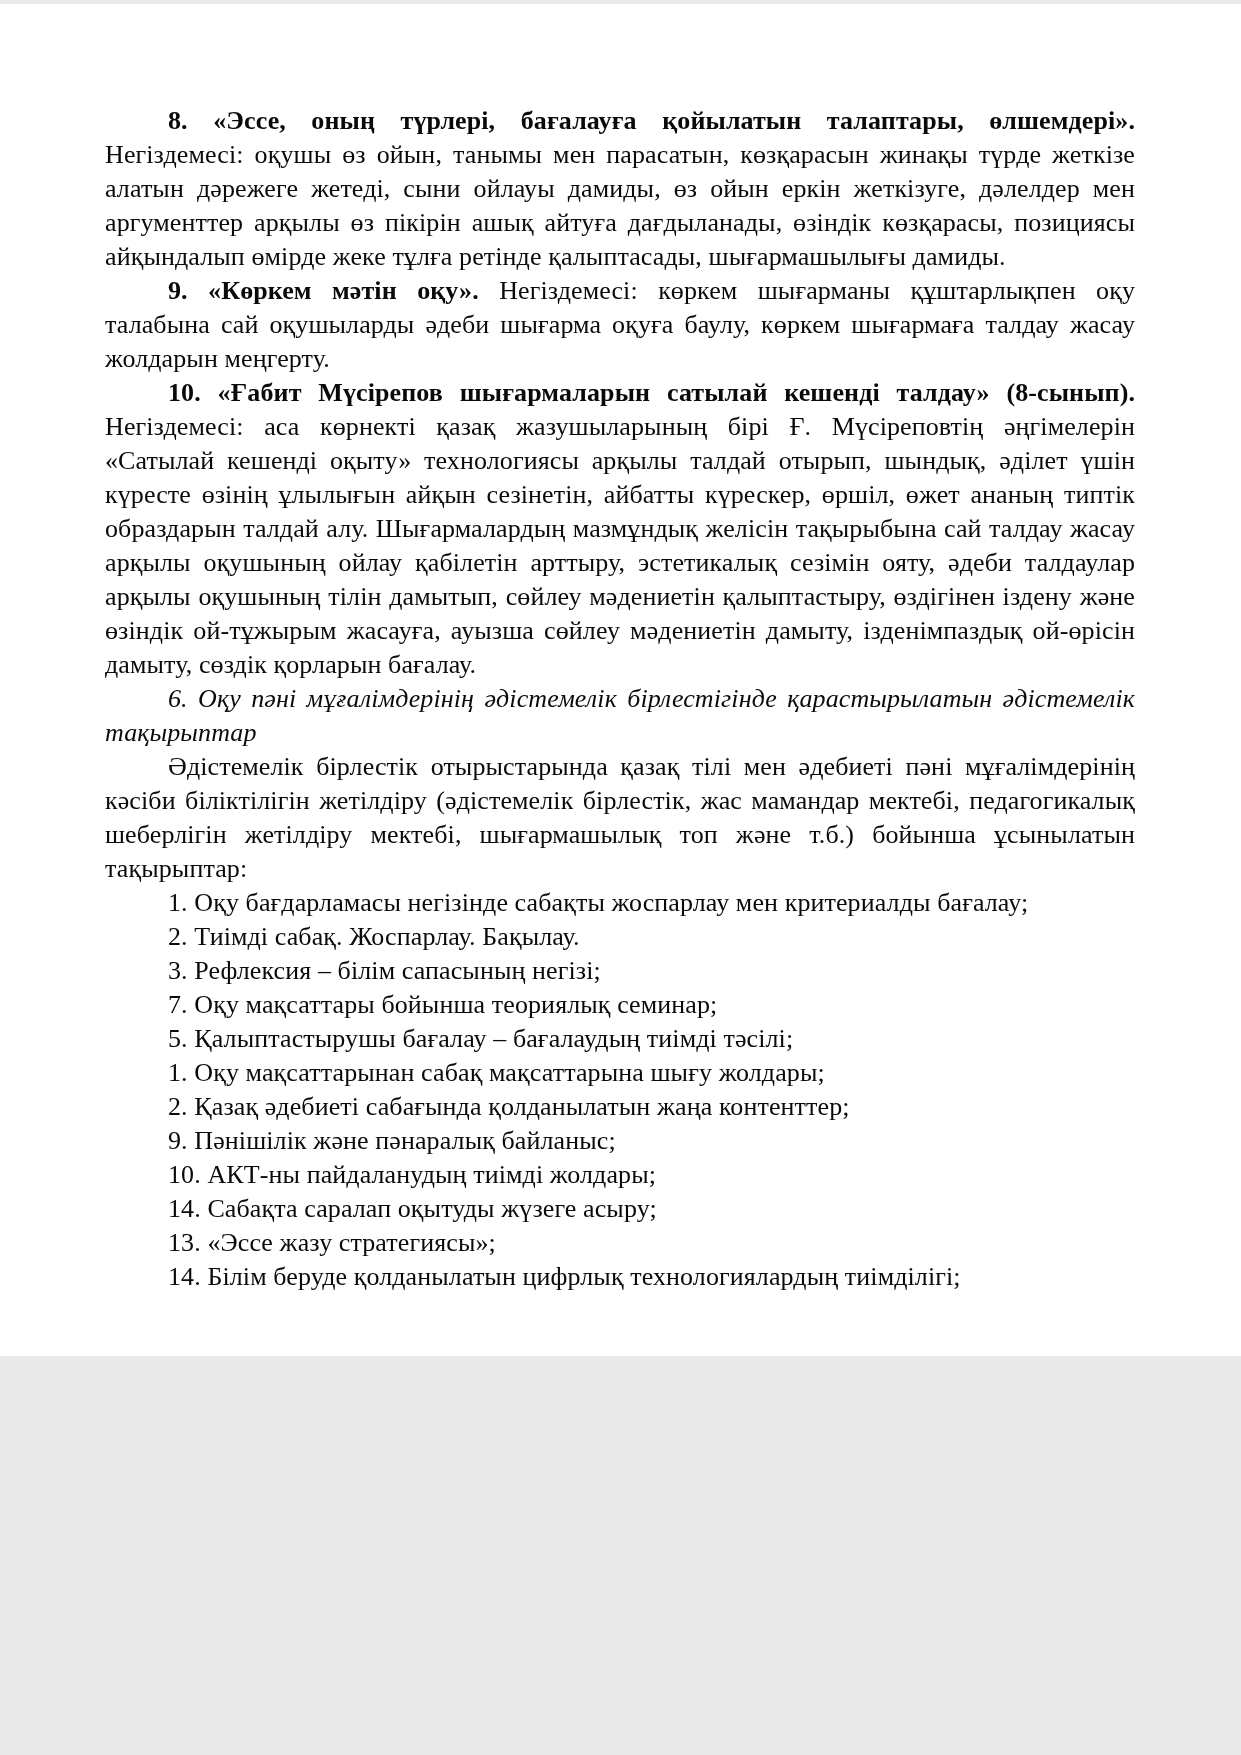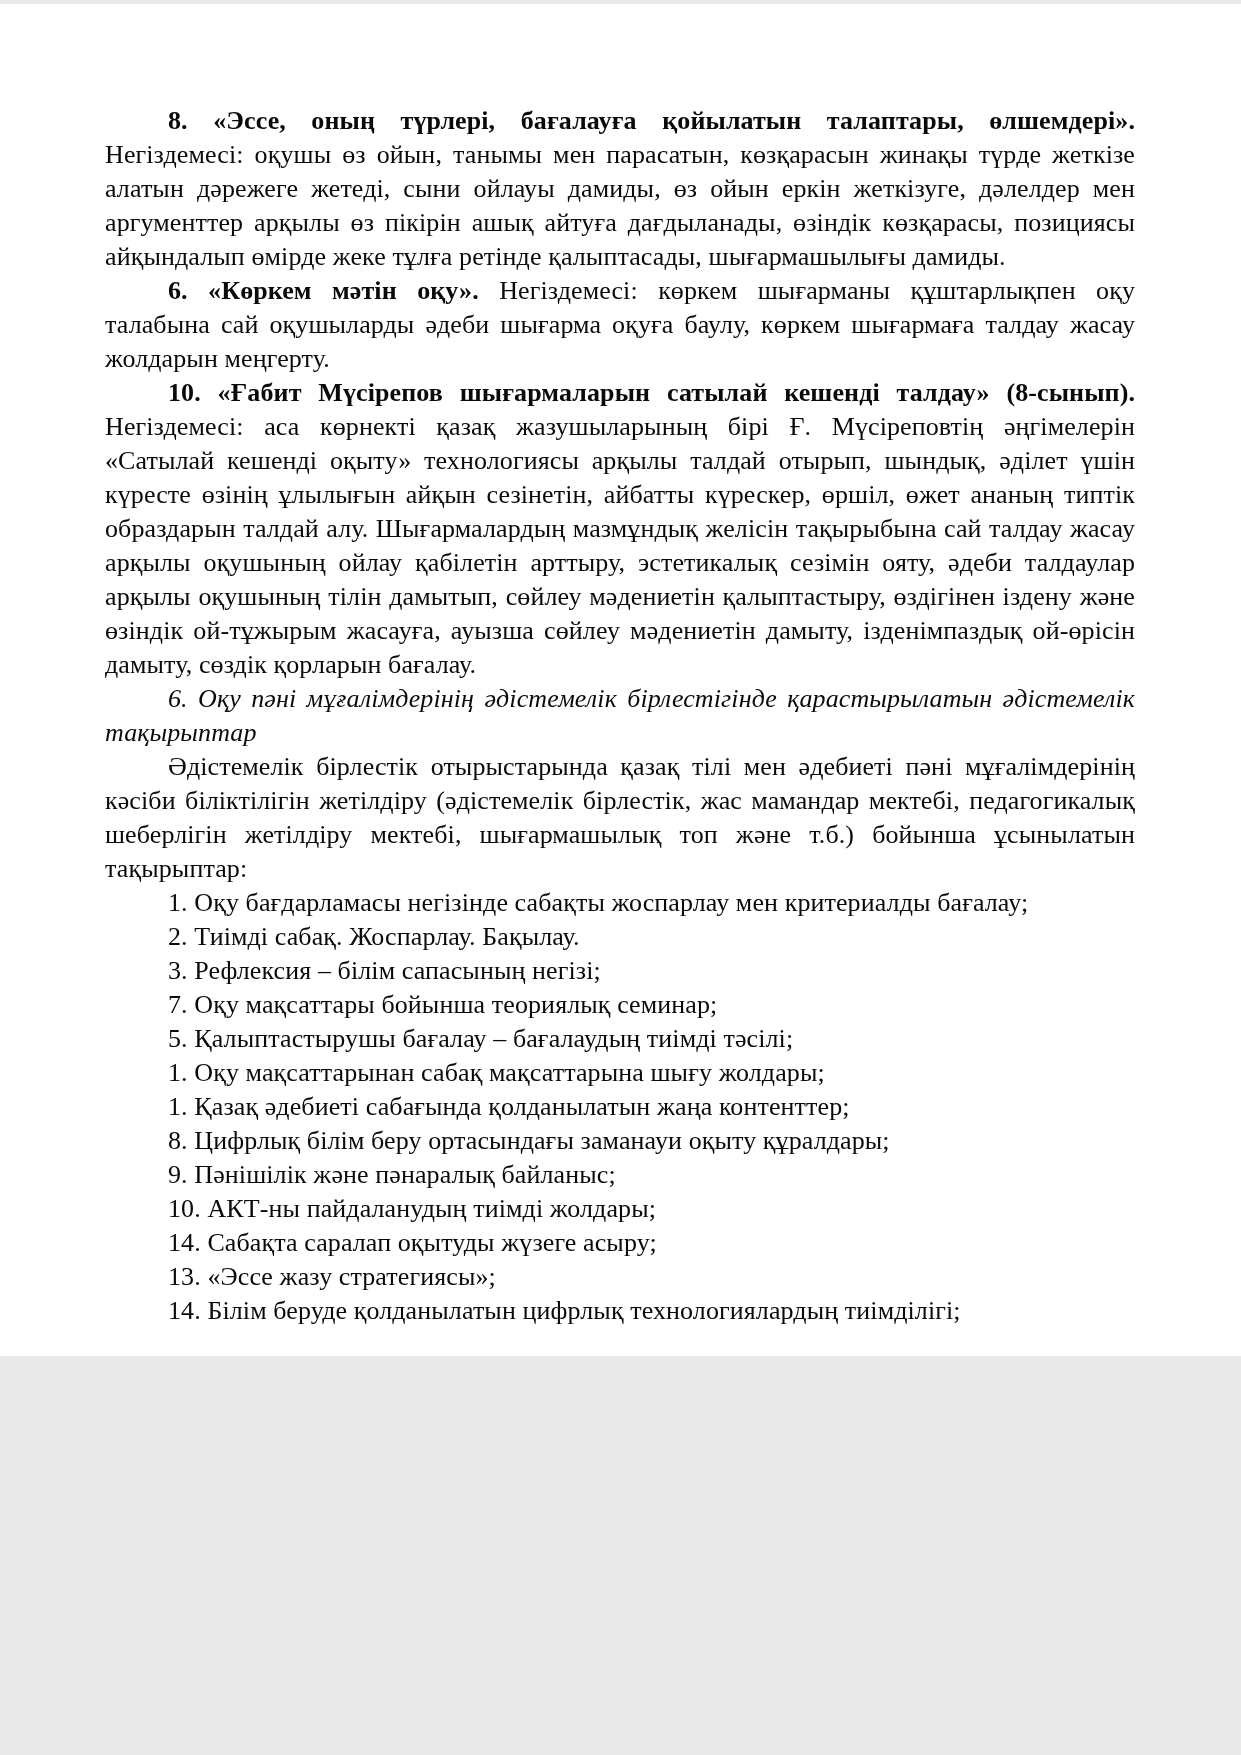--- a/index.html
+++ b/index.html
@@ -46,37 +46,36 @@
   }
 </style>
 </head>
 <body>
 
 <div class="page">
   <div class="text-block">
 
     <p class="para"><span class="run-bold">8. «Эссе, оның түрлері, бағалауға қойылатын талаптары, өлшемдері».</span><span> Негіздемесі: оқушы өз ойын, танымы мен парасатын, көзқарасын жинақы түрде жеткізе алатын дәрежеге жетеді, сыни ойлауы дамиды, өз ойын еркін жеткізуге, дәлелдер мен аргументтер арқылы өз пікірін ашық айтуға дағдыланады, өзіндік көзқарасы, позициясы айқындалып өмірде жеке тұлға ретінде қалыптасады, шығармашылығы дамиды.</span></p>
 
-    <p class="para"><span class="run-bold">6. «Көркем мәтін оқу».</span><span> Негіздемесі: көркем шығарманы құштарлықпен оқу талабына сай оқушыларды әдеби шығарма оқуға баулу, көркем шығармаға талдау жасау жолдарын меңгерту.</span></p>
+    <p class="para"><span class="run-bold">9. «Көркем мәтін оқу».</span><span> Негіздемесі: көркем шығарманы құштарлықпен оқу талабына сай оқушыларды әдеби шығарма оқуға баулу, көркем шығармаға талдау жасау жолдарын меңгерту.</span></p>
 
     <p class="para"><span class="run-bold">10. «Ғабит Мүсірепов шығармаларын сатылай кешенді талдау» (8-сынып).</span><span> Негіздемесі: аса көрнекті қазақ жазушыларының бірі Ғ. Мүсіреповтің әңгімелерін «Сатылай кешенді оқыту» технологиясы арқылы талдай отырып, шындық,  әділет үшін күресте өзінің ұлылығын айқын сезінетін,  айбатты күрескер,  өршіл, өжет ананың типтік образдарын талдай алу. Шығармалардың мазмұндық желісін тақырыбына сай талдау жасау арқылы оқушының ойлау қабілетін арттыру, эстетикалық сезімін ояту, әдеби талдаулар арқылы оқушының тілін дамытып,  сөйлеу мәдениетін қалыптастыру,  өздігінен іздену және өзіндік ой-тұжырым жасауға, ауызша сөйлеу мәдениетін дамыту,  ізденімпаздық ой-өрісін дамыту,  сөздік қорларын бағалау.</span></p>
 
     <p class="para para-italic">6. Оқу пәні мұғалімдерінің  әдістемелік бірлестігінде қарастырылатын әдістемелік тақырыптар</p>
 
     <p class="para">Әдістемелік бірлестік отырыстарында қазақ тілі мен әдебиеті пәні мұғалімдерінің кәсіби біліктілігін жетілдіру (әдістемелік бірлестік, жас мамандар мектебі, педагогикалық шеберлігін жетілдіру мектебі, шығармашылық топ және т.б.) бойынша ұсынылатын тақырыптар:</p>
 
     <div>
         <p class="para">1. Оқу бағдарламасы негізінде сабақты жоспарлау мен критериалды бағалау;</p>
         <p class="para">2. Тиімді сабақ. Жоспарлау. Бақылау.</p>
         <p class="para">3. Рефлексия – білім сапасының негізі;</p>
         <p class="para">7. Оқу мақсаттары бойынша теориялық семинар;</p>
         <p class="para">5. Қалыптастырушы бағалау – бағалаудың тиімді тәсілі;</p>
         <p class="para">1. Оқу мақсаттарынан сабақ мақсаттарына шығу жолдары;</p>
-        <p class="para">1. Қазақ әдебиеті сабағында қолданылатын жаңа контенттер;</p>
-        <p class="para">8. Цифрлық білім беру ортасындағы заманауи оқыту құралдары;</p>
+        <p class="para">2. Қазақ әдебиеті сабағында қолданылатын жаңа контенттер;</p>
         <p class="para">9. Пәнішілік және пәнаралық байланыс;</p>
         <p class="para">10. АКТ-ны пайдаланудың тиімді жолдары;</p>
         <p class="para">14. Сабақта саралап оқытуды жүзеге асыру;</p>
         <p class="para">13. «Эссе жазу стратегиясы»;</p>
         <p class="para">14. Білім беруде қолданылатын цифрлық технологиялардың тиімділігі;</p>
       </div>
 
   </div>
 
   <div class="page-number">120</div>

